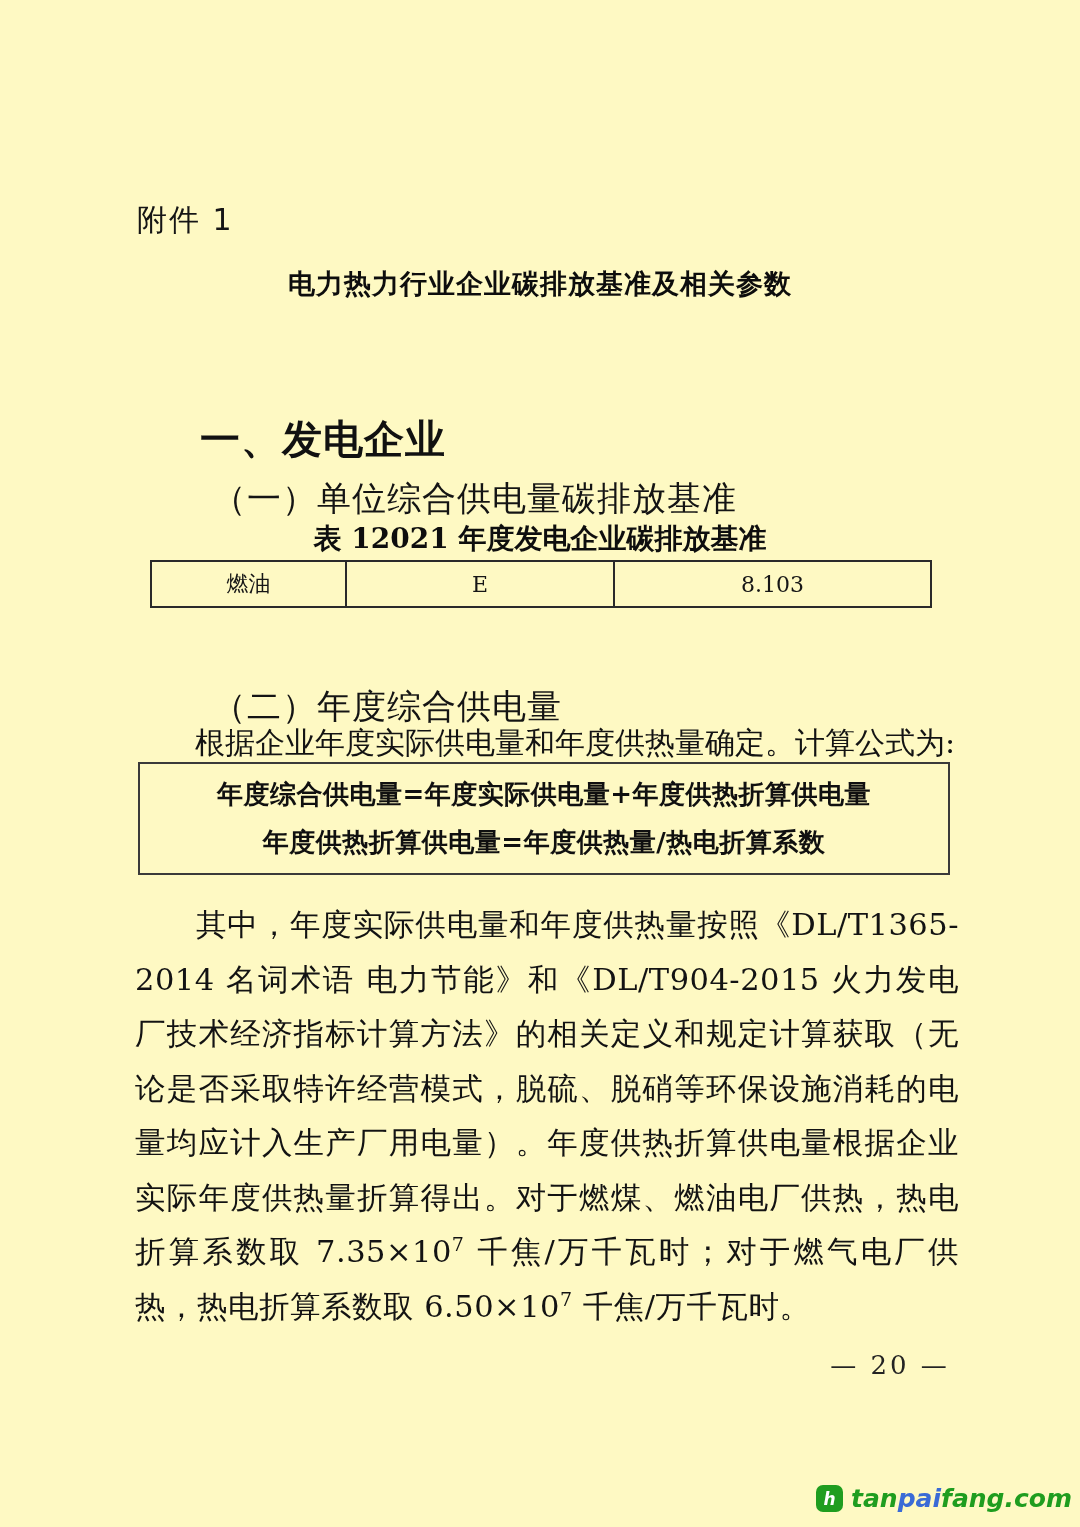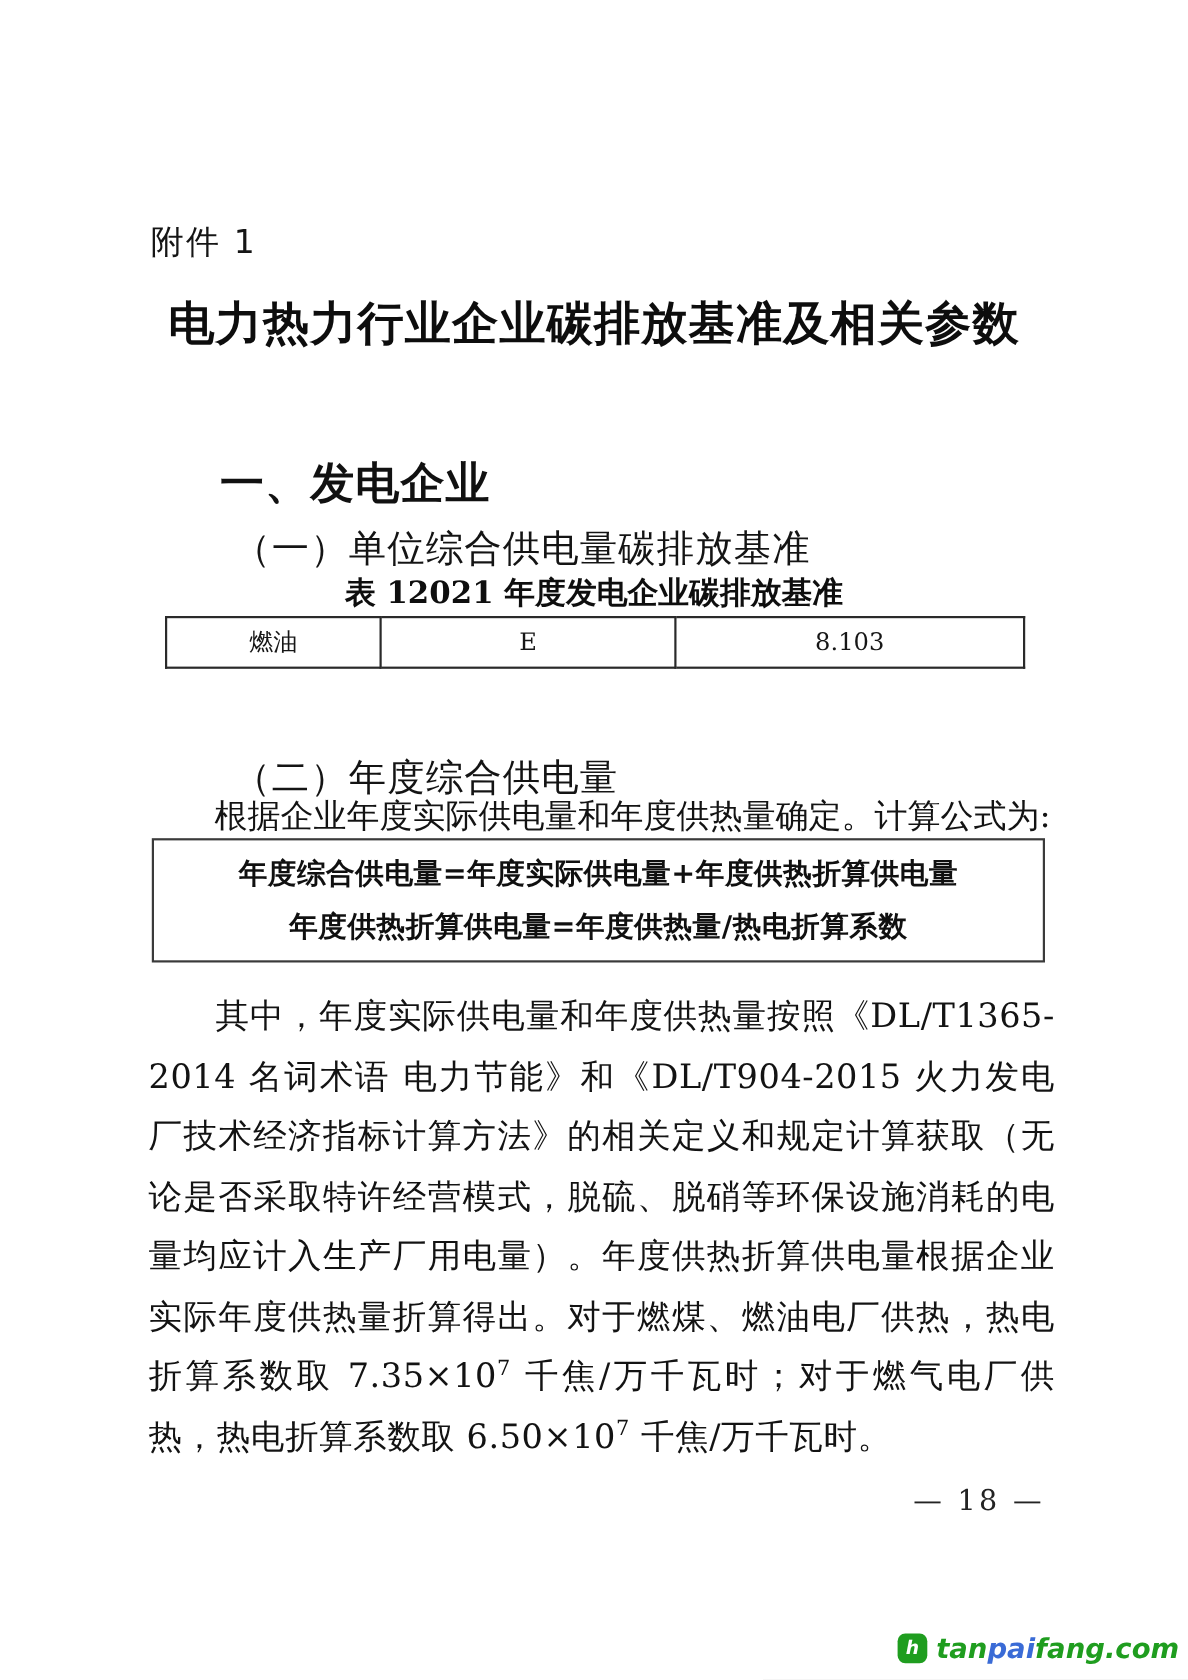--- a/index.html
+++ b/index.html
@@ -1,33 +1,33 @@
 <!DOCTYPE html>
 <html lang="zh"><head>
 <meta charset="utf-8">
 <style>
   html,body{margin:0;padding:0;background:#e8e8e8;}
   .page{
     position:relative;
     width:1080px;height:1527px;
     margin:0 auto;
-    background:#ffffff;
+    background:#fef9c3;
     color:#111;
     font-family:"DejaVu Serif","Liberation Serif",serif;
     overflow:hidden;
   }
   .attachment{
     position:absolute;left:137px;top:200px;
     font-family:"DejaVu Sans","Liberation Sans",sans-serif;
     font-size:30px;letter-spacing:2px;color:#151515;
   }
   .doc-title{
     position:absolute;left:0;top:266px;width:100%;
     text-align:center;margin:0;
-    font-size:42px;font-weight:bold;letter-spacing:1px;color:#0d0d0d;
+    font-size:27px;font-weight:bold;letter-spacing:1px;color:#0d0d0d;
   }
   .sec-heading{
     position:absolute;left:200px;top:412px;margin:0;
     font-family:"DejaVu Sans","Liberation Sans",sans-serif;
     font-size:40px;font-weight:bold;letter-spacing:1px;color:#111;
   }
   .sub-heading{
     position:absolute;left:200px;margin:12px;
     font-size:34px;font-weight:500;letter-spacing:1px;color:#141414;
   }
@@ -135,20 +135,20 @@
 
   <div class="formula-box">
     <div class="formula-line">年度综合供电量=年度实际供电量+年度供热折算供电量</div>
     <div class="formula-line">年度供热折算供电量=年度供热量/热电折算系数</div>
   </div>
 
   <p class="body-para">
     <span>其中，年度实际供电量和年度供热量按照《DL/T1365-2014 名词术语 电力节能》和《DL/T904-2015 火力发电厂技术经济指标计算方法》的相关定义和规定计算获取（无论是否采取特许经营模式，脱硫、脱硝等环保设施消耗的电量均应计入生产厂用电量）。年度供热折算供电量根据企业实际年度供热量折算得出。对于燃煤、燃油电厂供热，热电折算系数取 7.35×10</span><sup>7</sup><span> 千焦/万千瓦时；对于燃气电厂供热，热电折算系数取 6.50×10</span><sup>7</sup><span> 千焦/万千瓦时。</span>
   </p>
 
-  <div class="page-number">— 18 —</div>
+  <div class="page-number">— 20 —</div>
 
   <div class="watermark">
     <span class="wm-icon">h</span>
     <span><span class="wm-green">tan</span><span class="wm-blue">pai</span><span class="wm-green">fang.com</span></span>
   </div>
 
 </div>
 
 </body></html>

